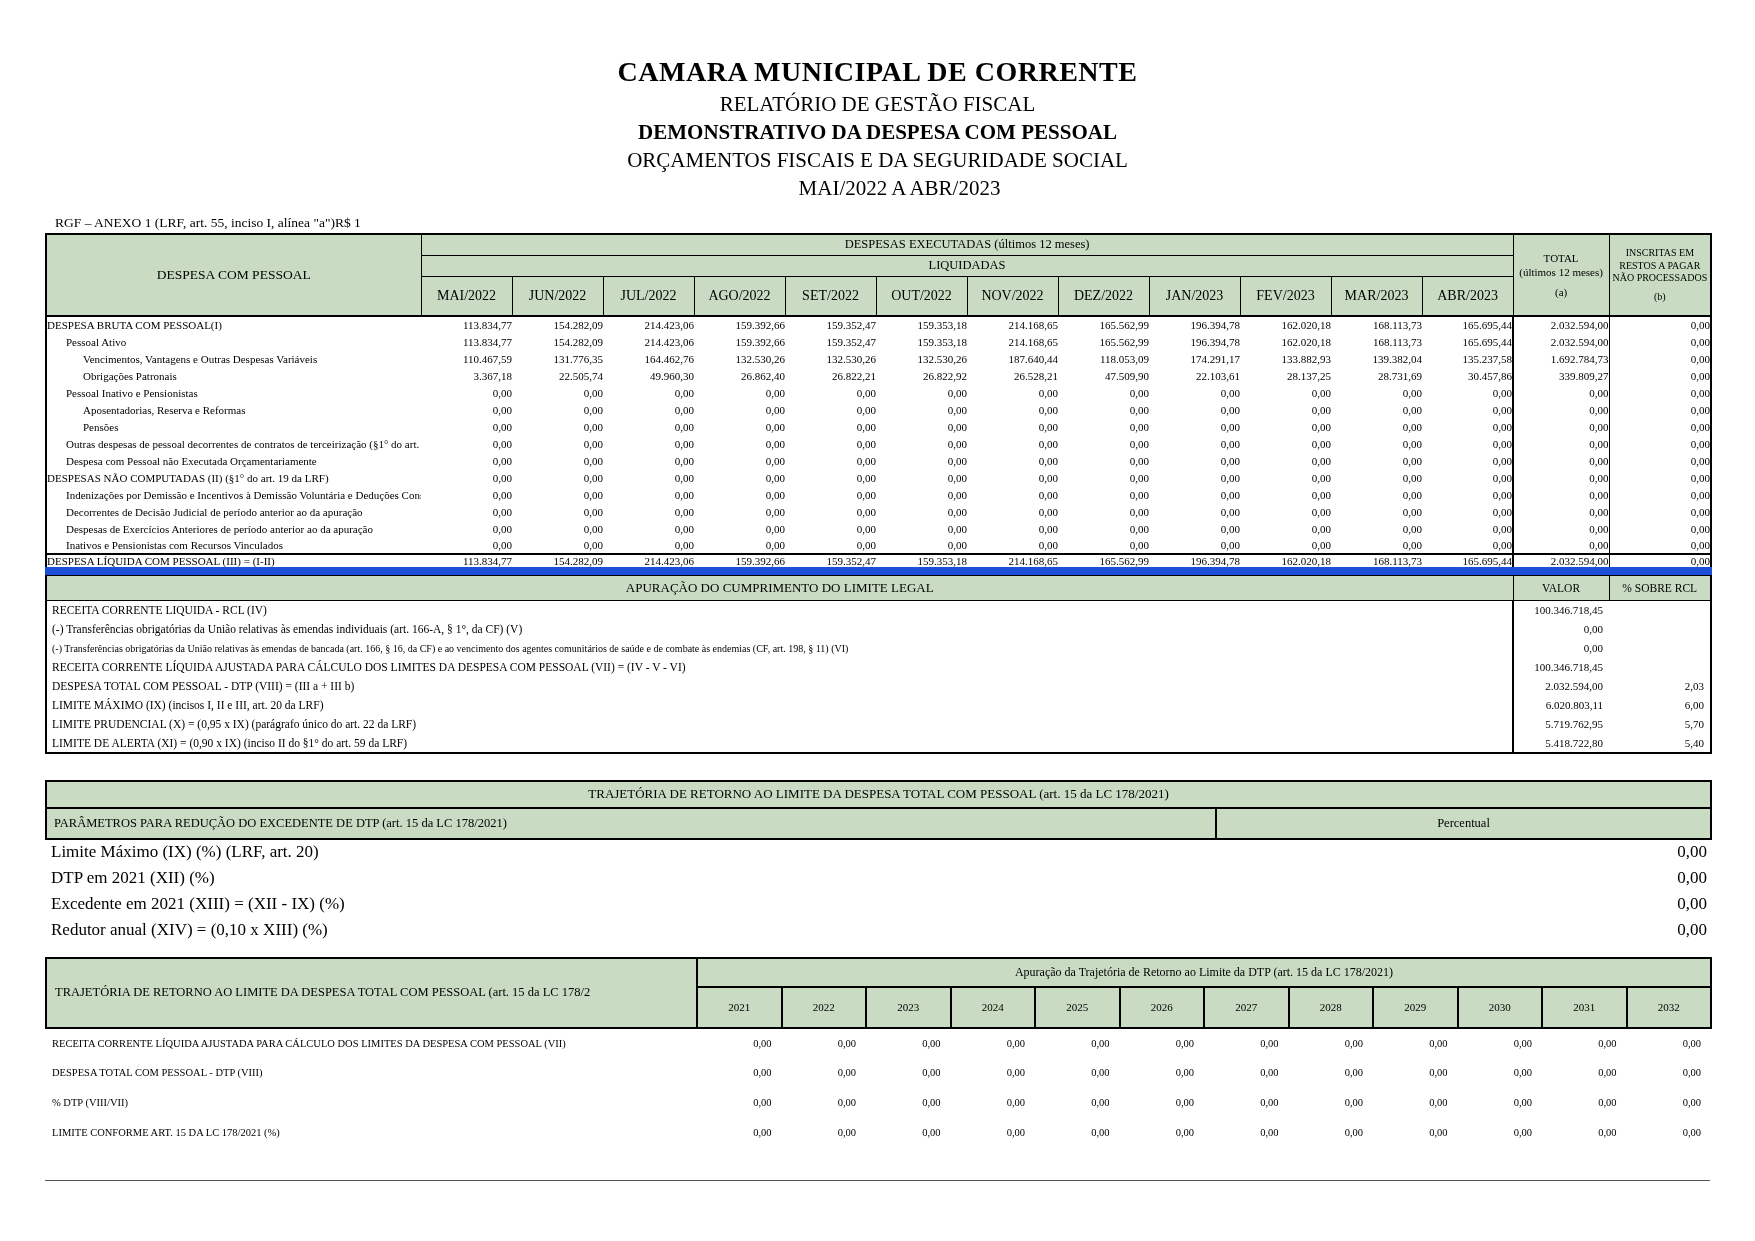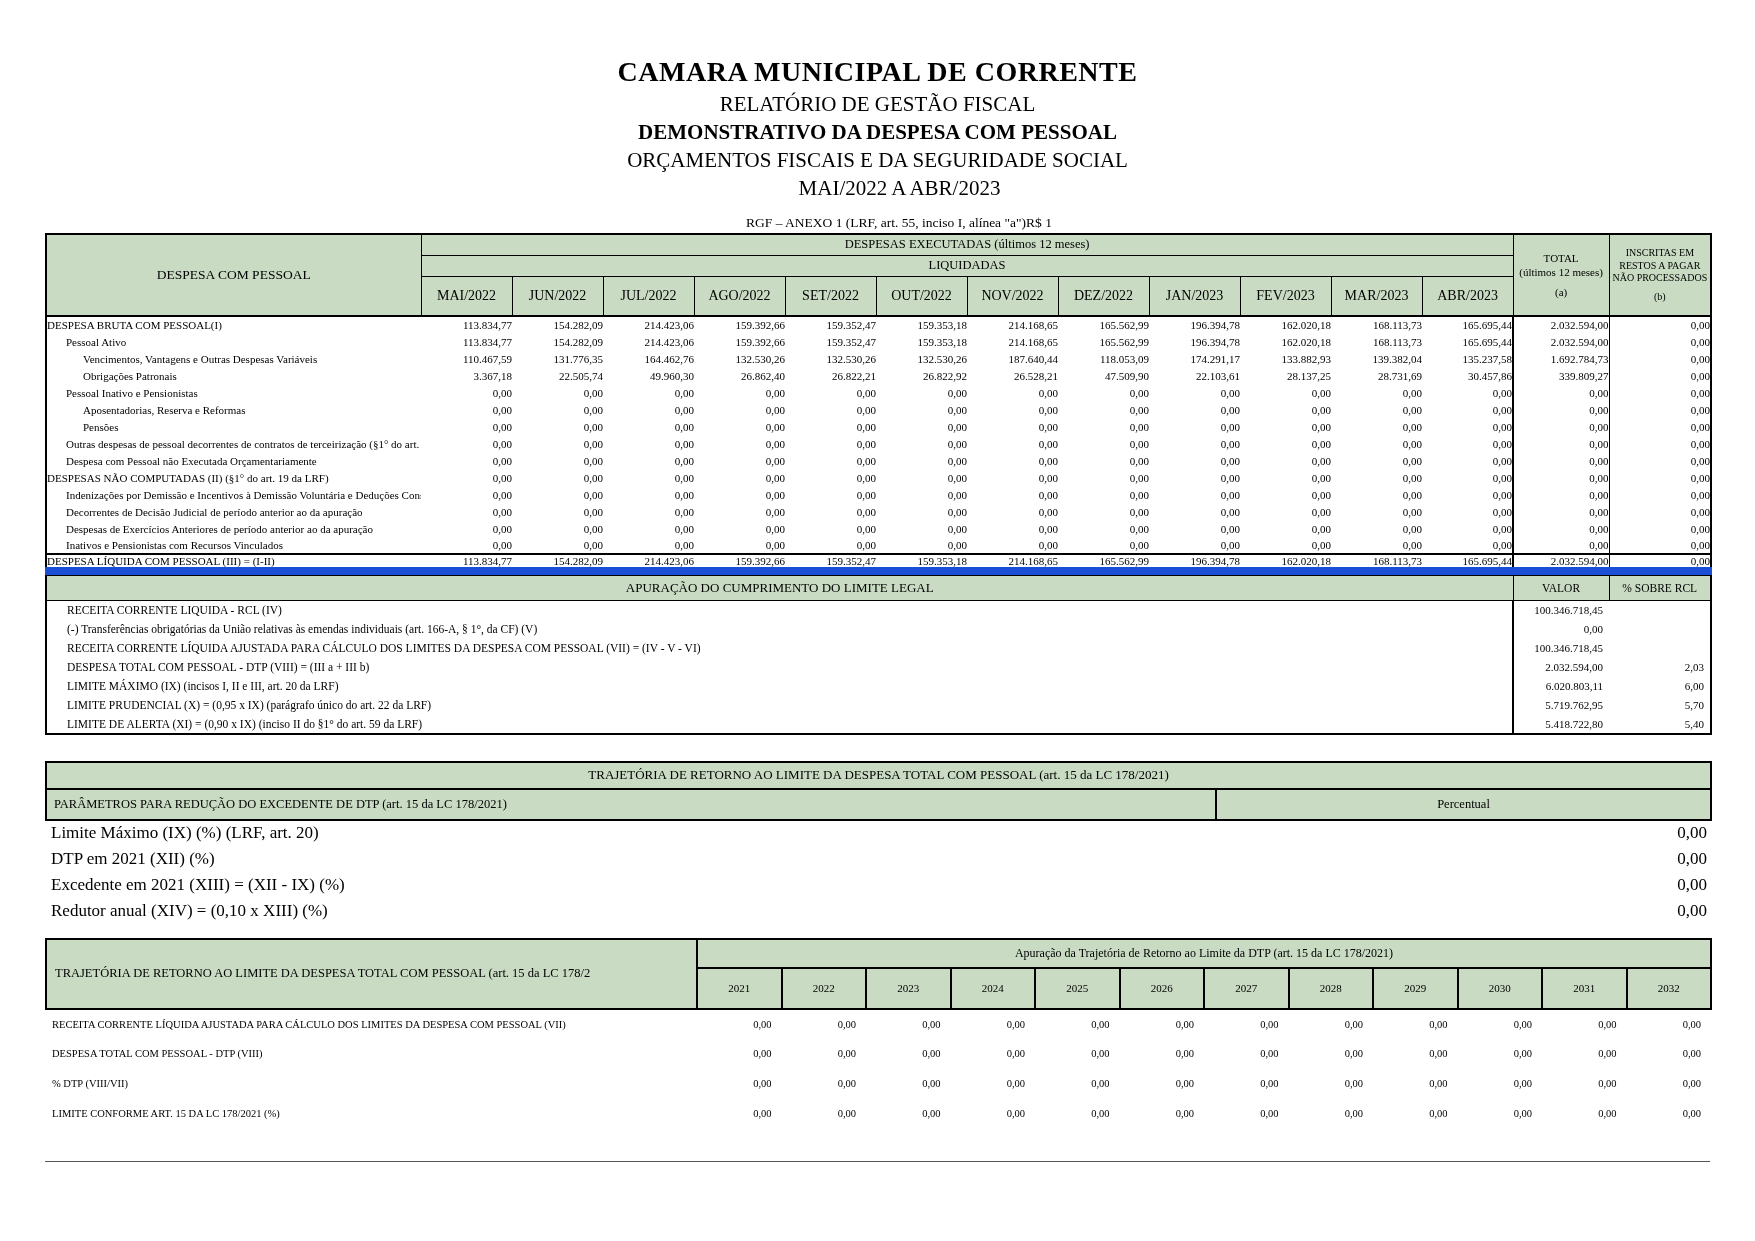--- a/index.html
+++ b/index.html
@@ -7,21 +7,21 @@
   html,body { margin:0; padding:0; background:#fff; }
   body { width:1755px; height:1241px; font-family:"Liberation Serif", serif; color:var(--ink); }
 
   .title-block { text-align:center; padding-top:56px; }
   .t1 { font-size:28px; font-weight:bold; letter-spacing:.5px; }
   .t2 { font-size:21px; margin-top:4px; }
   .t3 { font-size:21px; font-weight:bold; margin-top:3px; }
   .t4 { font-size:21px; margin-top:3px; }
   .t5 { font-size:21px; margin-top:3px;padding-left:44px; }
 
-  .meta-row { display:flex; justify-content:center; align-items:flex-end;
+  .meta-row { display:flex; justify-content:flex-start; align-items:flex-end;
               margin:14px 12px 2px 55px; font-size:13.5px; }
 
   table { border-collapse:collapse; table-layout:fixed; margin-left:45px; }
 
   
   .main { width:1665px; border:2px solid #000; }
   .main thead th { background:var(--green); border:1px solid #000; font-weight:normal; padding:0 2px; }
   .main thead { border-bottom:2px solid #000; }
   th.corner { font-size:13.5px; }
   th.gh  { font-size:12.5px; height:21px; }
@@ -35,21 +35,21 @@
   td.lbl.ind2 { padding-left:36px; }
   td.num  { text-align:right; padding-right:7px; }
   td.tcol { border-left:2px solid #000; }
   td.rcol { border-left:1px solid #000; }
   tr.final td { border-top:2px solid #000; border-bottom:8px solid #1d4ed8; }
 
   
   .apu { width:1665px; border:2px solid #000; border-top:none; }
   .apu td.band  { background:var(--green); border:1px solid #000; text-align:center; font-size:13px; height:25px; }
   .apu td.bandv { background:var(--green); border:1px solid #000; text-align:center; font-size:11.5px; }
-  .apu td.albl  { font-size:11.5px; padding-left:20px; height:19px; white-space:nowrap; overflow:hidden; }
+  .apu td.albl  { font-size:11.5px; padding-left:5px; height:19px; white-space:nowrap; overflow:hidden; }
   .apu td.albl.small { font-size:10px; }
   .apu td.aval  { text-align:right; padding-right:6px; font-size:11px; border-left:2px solid #000; }
   .apu td.apct  { text-align:right; padding-right:6px; font-size:11px; }
 
   
   .traj { width:1665px; margin-top:26px; }
   .traj td.band { background:var(--green); border:2px solid #000; text-align:center; font-size:13px; height:27px; }
   .traj td.p1 { background:var(--green); border:2px solid #000; text-align:left; padding-left:7px; font-size:12.5px; height:31px; }
   .traj td.p2 { background:var(--green); border:2px solid #000; text-align:center; font-size:12.5px; }
   .traj tr.prow td { border:none; font-size:17px; height:26px; vertical-align:middle; }
@@ -410,20 +410,25 @@
           <td class="albl">RECEITA CORRENTE LIQUIDA - RCL (IV)</td>
           <td class="aval">100.346.718,45</td>
           <td class="apct"></td>
         </tr>
         <tr>
           <td class="albl">(-) Transferências obrigatórias da União relativas às emendas individuais (art. 166-A, § 1°, da CF) (V)</td>
           <td class="aval">0,00</td>
           <td class="apct"></td>
         </tr>
         <tr>
+          <td class="albl small">(-) Transferências obrigatórias da União relativas às emendas de bancada (art. 166, § 16, da CF) e ao vencimento dos agentes comunitários de saúde e de combate às endemias (CF, art. 198, § 11) (VI)</td>
+          <td class="aval">0,00</td>
+          <td class="apct"></td>
+        </tr>
+        <tr>
           <td class="albl">RECEITA CORRENTE LÍQUIDA AJUSTADA PARA CÁLCULO DOS LIMITES DA DESPESA COM PESSOAL (VII) = (IV - V - VI)</td>
           <td class="aval">100.346.718,45</td>
           <td class="apct"></td>
         </tr>
         <tr>
           <td class="albl">DESPESA TOTAL COM PESSOAL - DTP (VIII) = (III a + III b)</td>
           <td class="aval">2.032.594,00</td>
           <td class="apct">2,03</td>
         </tr>
         <tr>

